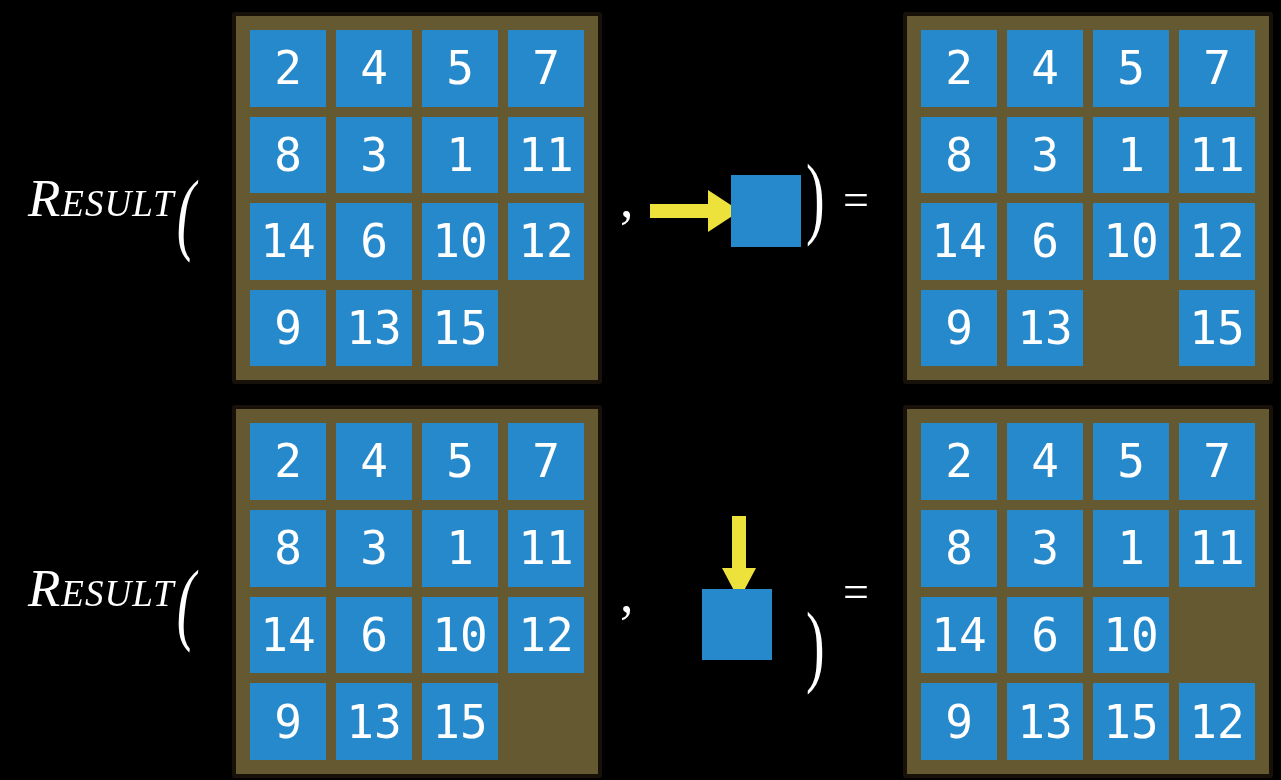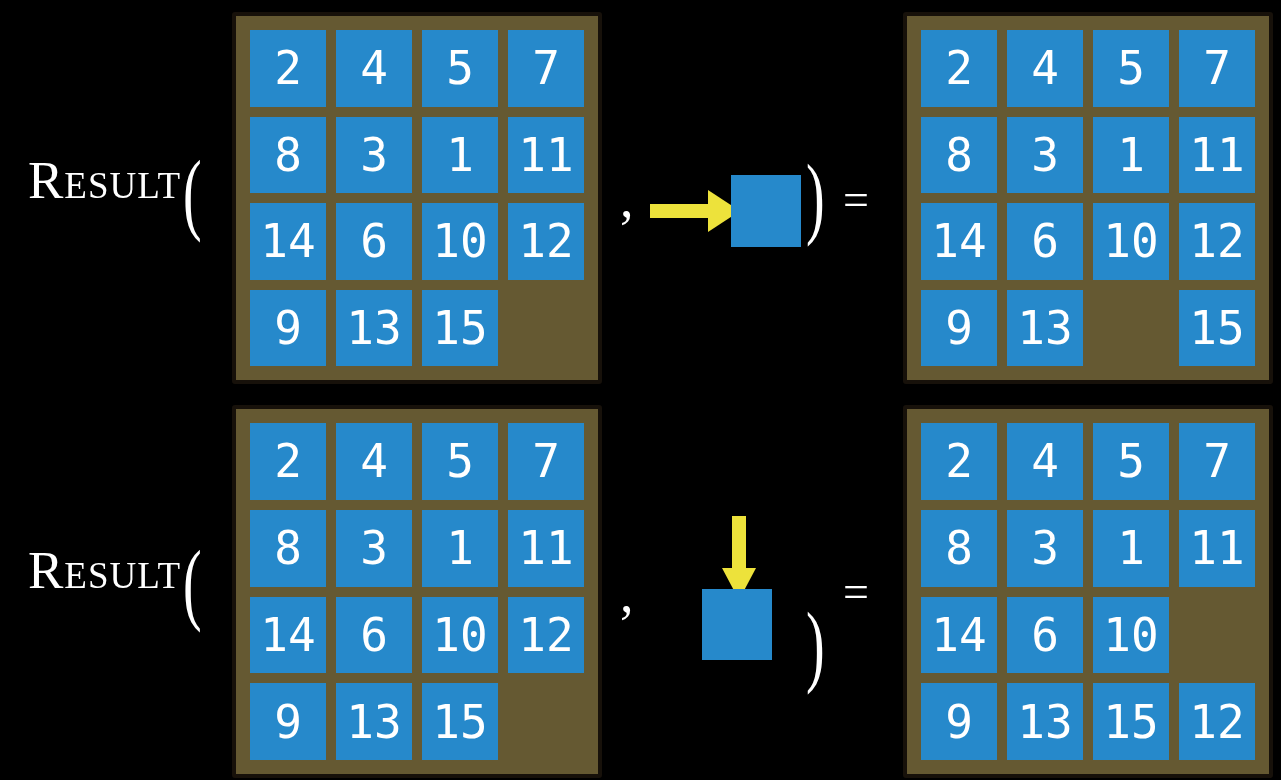--- a/index.html
+++ b/index.html
@@ -7,21 +7,21 @@
     --tile:#2689cb; --tile-text:#fff; --arrow:#ede23b; --label-text:#fff;
   }
   * { margin:0; padding:0; box-sizing:border-box; }
   html,body { background:#000; }
   .canvas {
     position:relative; width:1281px; height:780px;
     background:var(--background); overflow:hidden;
     font-family:"Liberation Serif", serif; color:var(--label-text);
   }
   .abs { position:absolute; }
-  .fn-label { display:flex; align-items:flex-start; }
+  .fn-label { display:flex; align-items:center;font-style:italic; }
   .fn-name {
     font-variant:small-caps; font-size:53px; letter-spacing:1px;
     color:var(--label-text);
   }
   .big-paren {
     display:inline-block; font-size:56px; font-weight:400;
     transform:scaleY(1.62); transform-origin:center;
     position:relative; line-height:1;
   }
   .label-paren { top:14px; margin-left:2px; }

